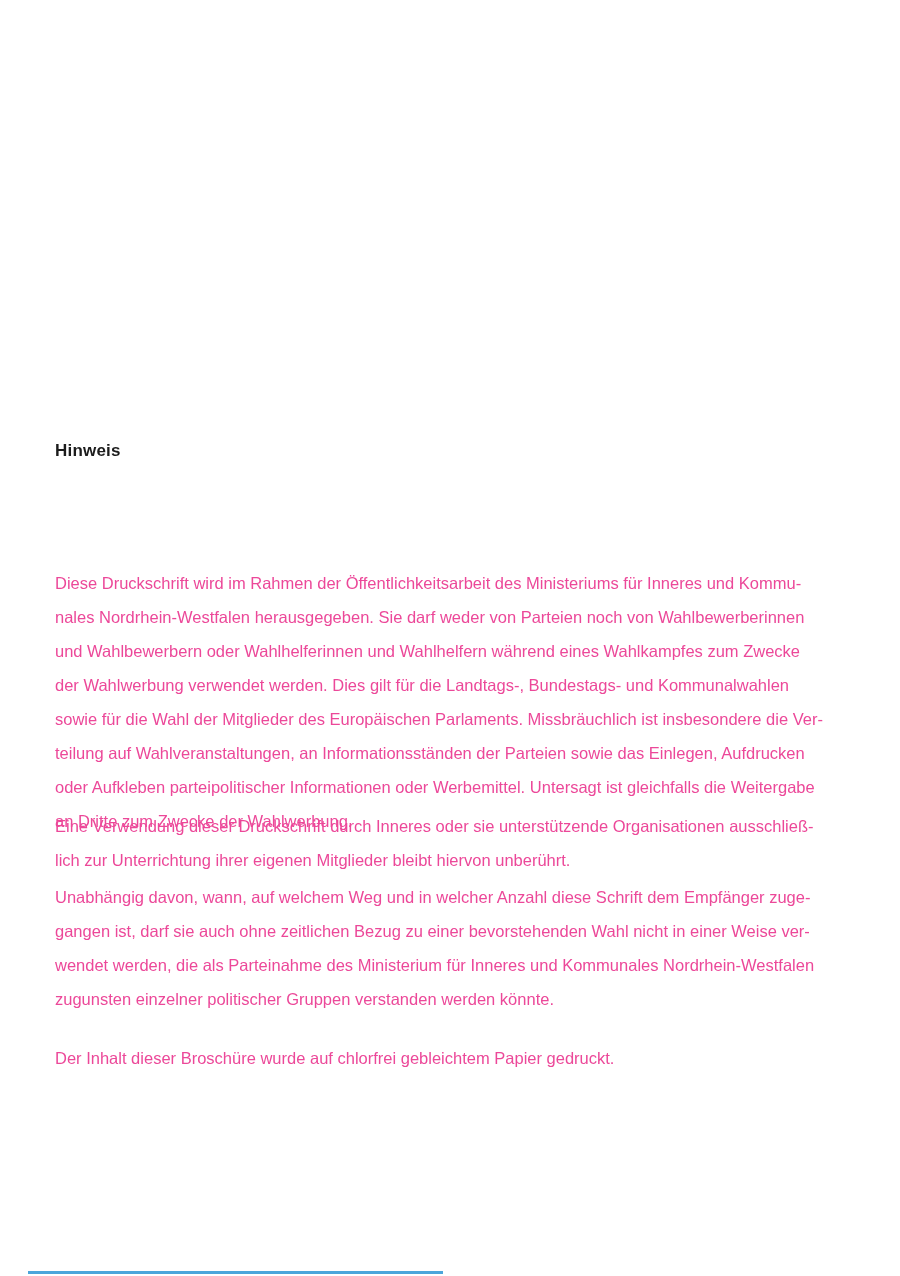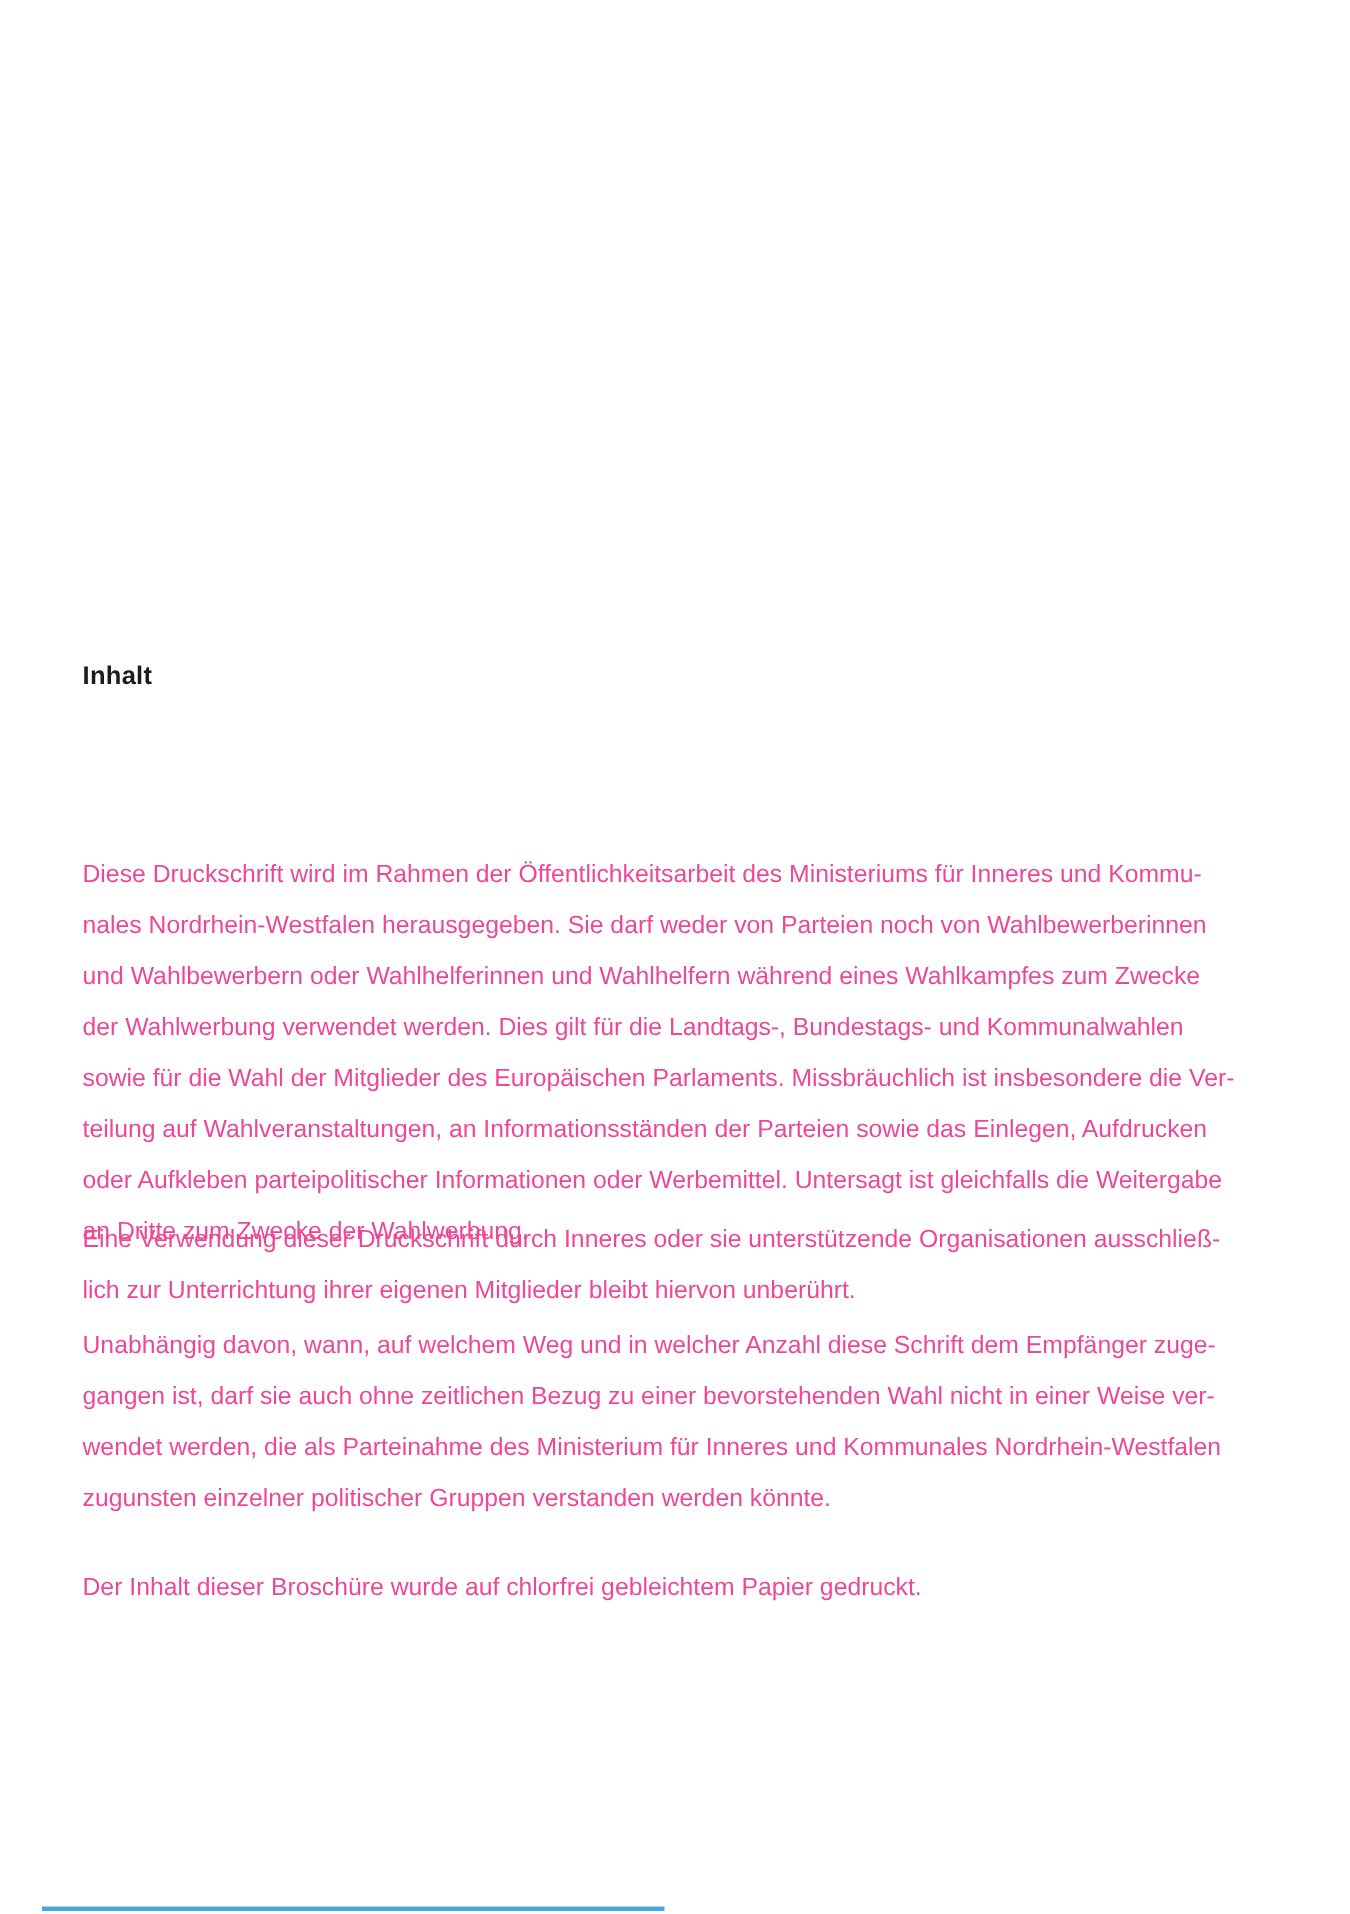--- a/index.html
+++ b/index.html
@@ -48,21 +48,21 @@
     left: 28px;
     top: 1271px;
     width: 415px;
     height: 3px;
   }
 </style>
 </head>
 <body>
 
 <main class="page">
-  <h1 class="page-title">Inhalt</h1>
+  <h1 class="page-title">Hinweis</h1>
 
   <p class="para para-1">Diese Druckschrift wird im Rahmen der Öffentlichkeitsarbeit des Ministeriums für Inneres und Kommu-
 nales Nordrhein-Westfalen herausgegeben. Sie darf weder von Parteien noch von Wahlbewerberinnen
 und Wahlbewerbern oder Wahlhelferinnen und Wahlhelfern während eines Wahlkampfes zum Zwecke
 der Wahlwerbung verwendet werden. Dies gilt für die Landtags-, Bundestags- und Kommunalwahlen
 sowie für die Wahl der Mitglieder des Europäischen Parlaments. Missbräuchlich ist insbesondere die Ver-
 teilung auf Wahlveranstaltungen, an Informationsständen der Parteien sowie das Einlegen, Aufdrucken
 oder Aufkleben parteipolitischer Informationen oder Werbemittel. Untersagt ist gleichfalls die Weitergabe
 an Dritte zum Zwecke der Wahlwerbung.</p>
 

